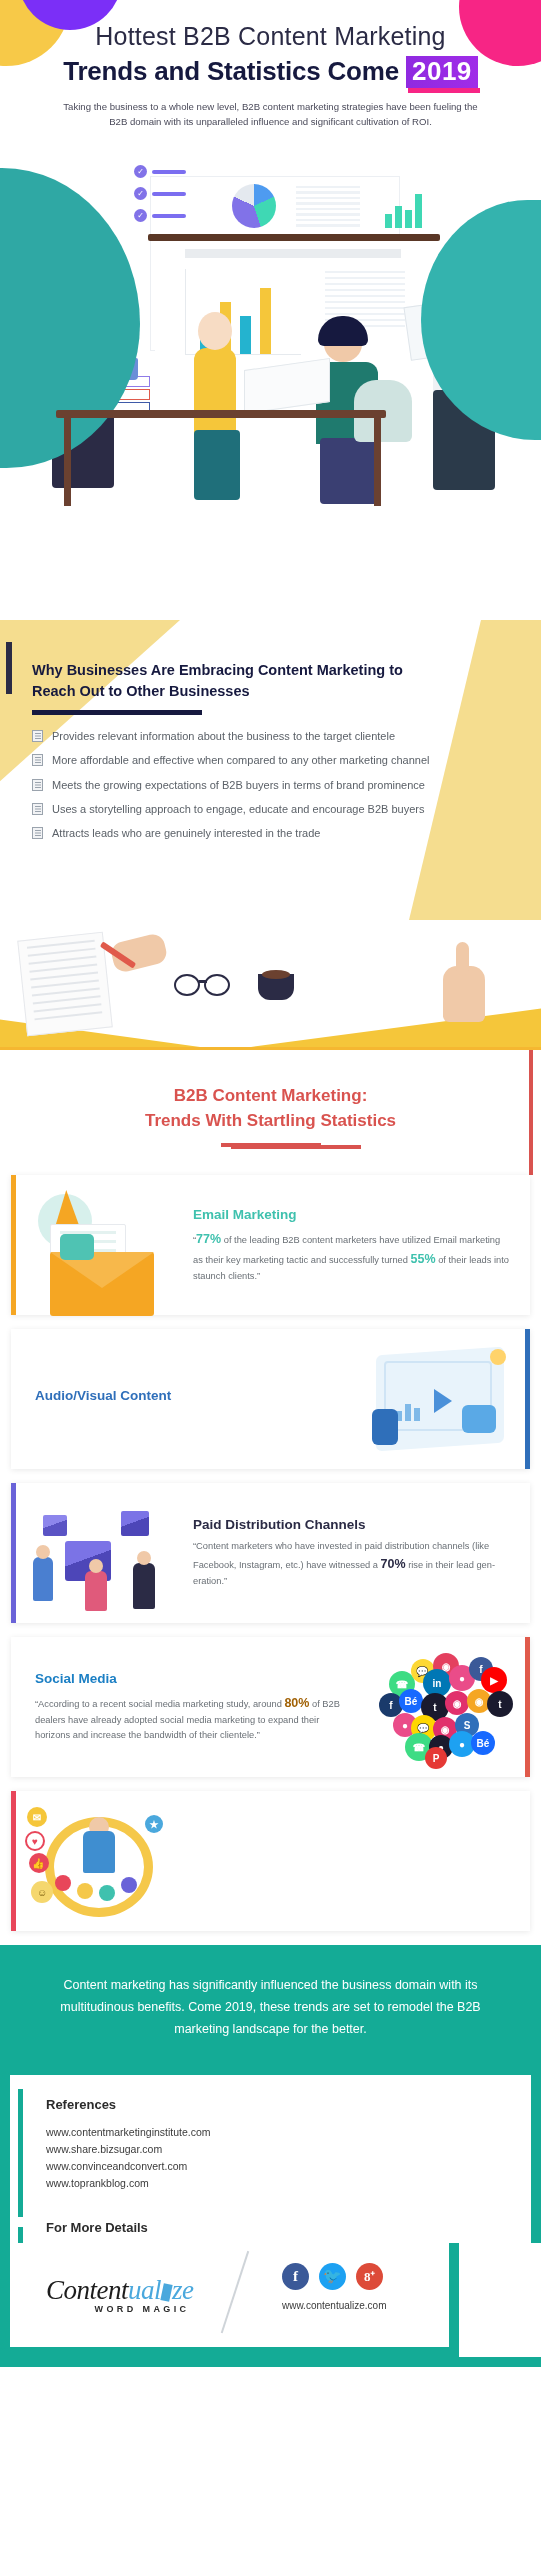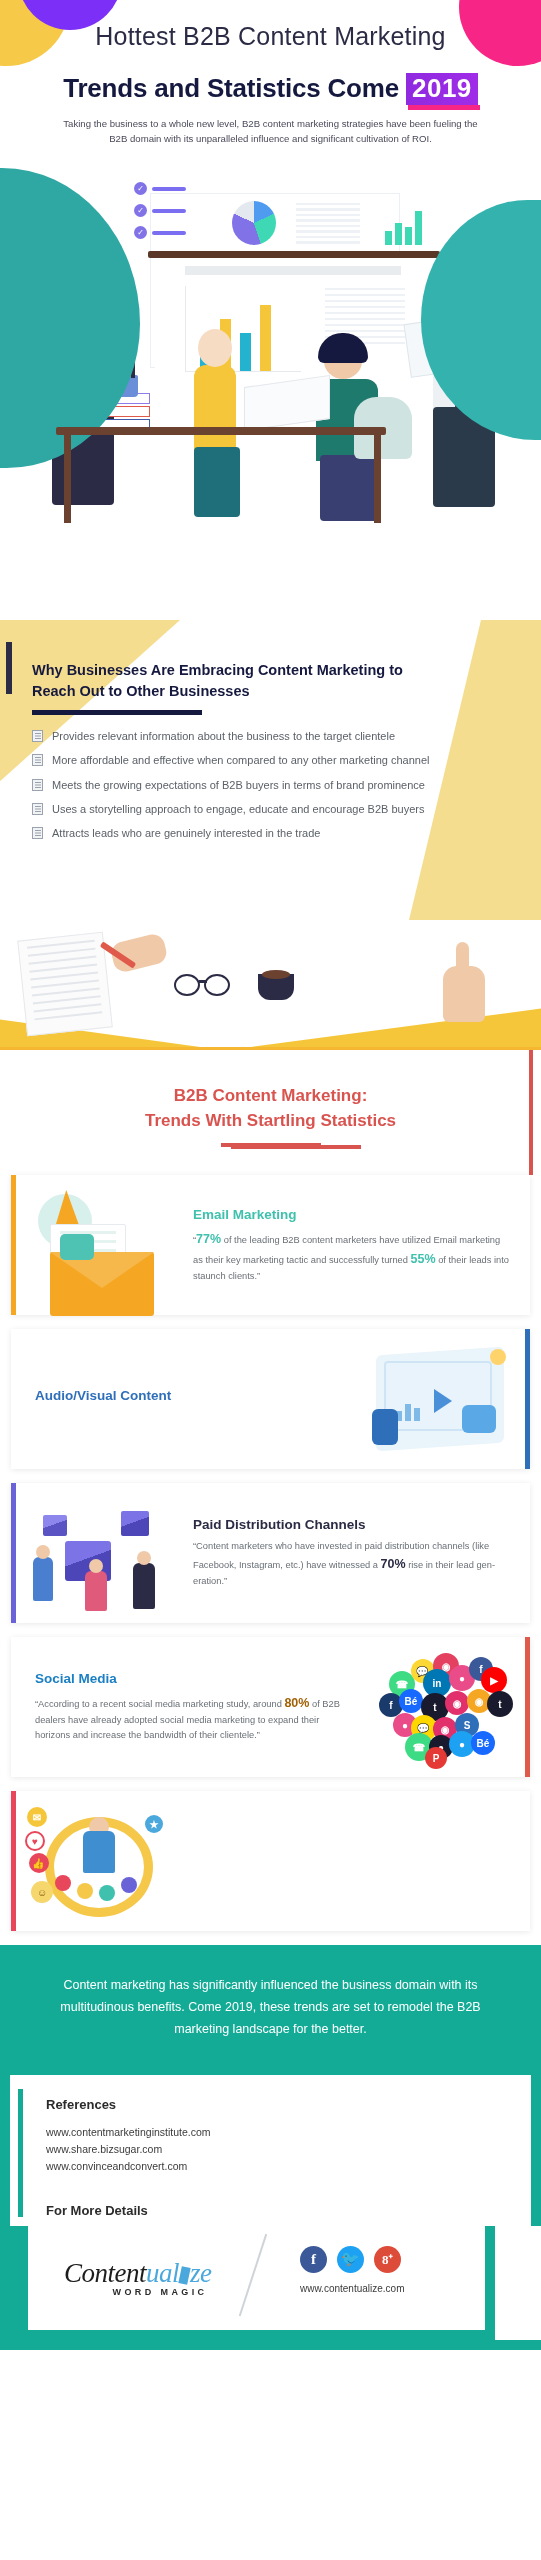--- a/index.html
+++ b/index.html
@@ -43,21 +43,21 @@
     background: #34b3ae;
     border-radius: 56% 0 0 60% / 50% 0 0 50%;
     z-index: 1;
   }
   .hero-inner { position: relative; z-index: 5; padding-top: 22px; }
   .title-1 {
     text-align: center; font-size: 25px; font-weight: 400;
     color: #2b2b45; letter-spacing: .2px; line-height: 1.18;
   }
   .title-2-row {
-    margin-top: 21px; display: flex; justify-content: center;
+    margin-top: 4px; display: flex; justify-content: center;
     align-items: center; gap: 2px;
   }
   .title-2 {
     font-size: 26px; font-weight: 700; color: #16193f;
     letter-spacing: -.2px;
   }
   .year-wrap { position: relative; margin-left: 5px; }
   .year-badge {
     display: inline-block; padding: 2px 6px 3px 6px;
     background: linear-gradient(90deg,#8f2ae0,#a02ce8);
@@ -336,21 +336,21 @@
   }
   .ref-bar {
     position: absolute; left: 8px; width: 5px; background: #14ab96;
   }
   .refs-h { font-size: 13px; font-weight: 700; color: #2b2b2b; margin: 0 0 12px 36px; }
   .ref-list { margin: 0 0 0 36px; }
   .ref-item { font-size: 10.5px; color: #3b3b3b; line-height: 1.62; }
   .more-h { font-size: 13px; font-weight: 700; color: #2b2b2b; margin: 28px 0 4px 36px; }
 
   
-  .footer-outer { width: 495px; background: #14ab96; padding: 0 10px 10px 28px; }
+  .footer-outer { width: 459px; background: #14ab96; padding: 0 10px 10px 10px; }
   .footer {
     background: #ffffff; height: 104px; display: flex; align-items: center;
     padding-left: 36px; position: relative;
   }
   .logo-wrap { position: relative; }
   .logo-main {
     font-family: "Liberation Serif", serif; font-style: italic;
     font-size: 27px; color: #1d1d1d; letter-spacing: -.5px;
   }
   .logo-main .ual { color: #4aa8dd; }
@@ -715,20 +715,21 @@
 
 <div class="refs-outer">
   <div class="refs">
     <div class="ref-bar" style="top:14px;height:128px"></div>
     <div class="ref-bar" style="top:152px;height:56px"></div>
     <div class="refs-h">References</div>
     <div class="ref-list">
       <div class="ref-item">www.contentmarketinginstitute.com</div>
       <div class="ref-item">www.share.bizsugar.com</div>
       <div class="ref-item">www.convinceandconvert.com</div>
+      <div class="ref-item">www.toprankblog.com</div>
     </div>
     <div class="more-h">For More Details</div>
   </div>
 </div>
 
 <div class="footer-outer">
   <div class="footer">
     <div class="logo-wrap">
       <div class="logo-main"><span>Content</span><span class="ual">ual</span><span class="logo-i-block"></span><span class="ual">ze</span></div>
       <div class="logo-sub">WORD MAGIC</div>

